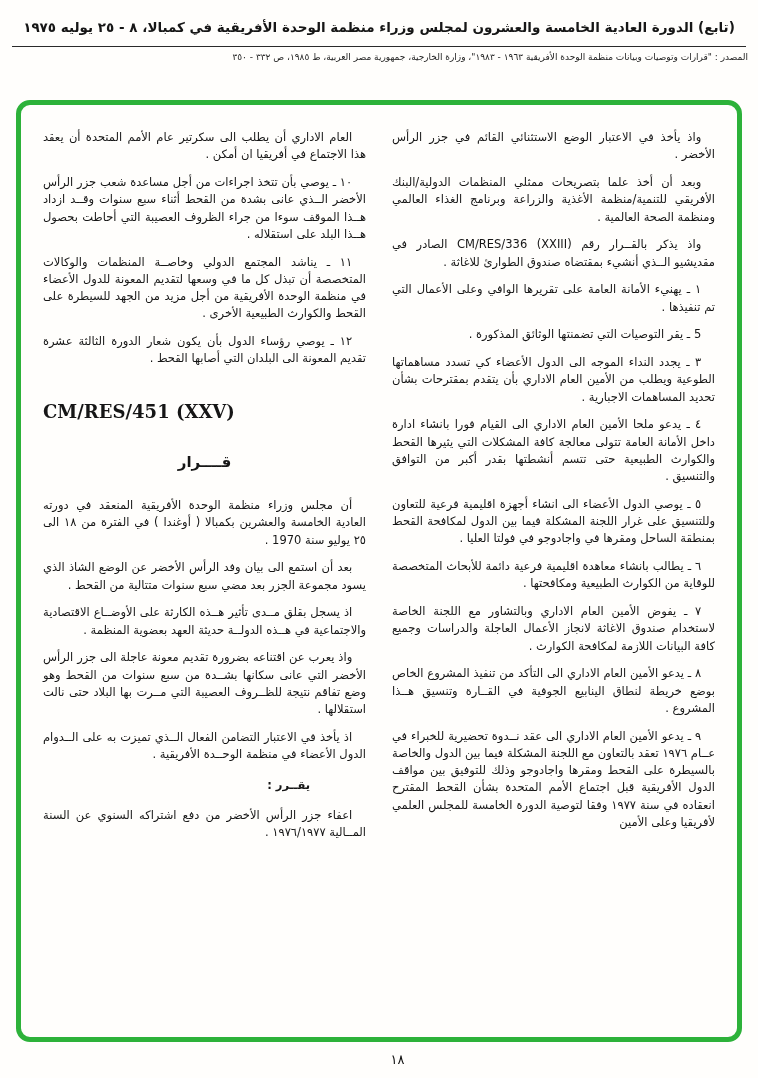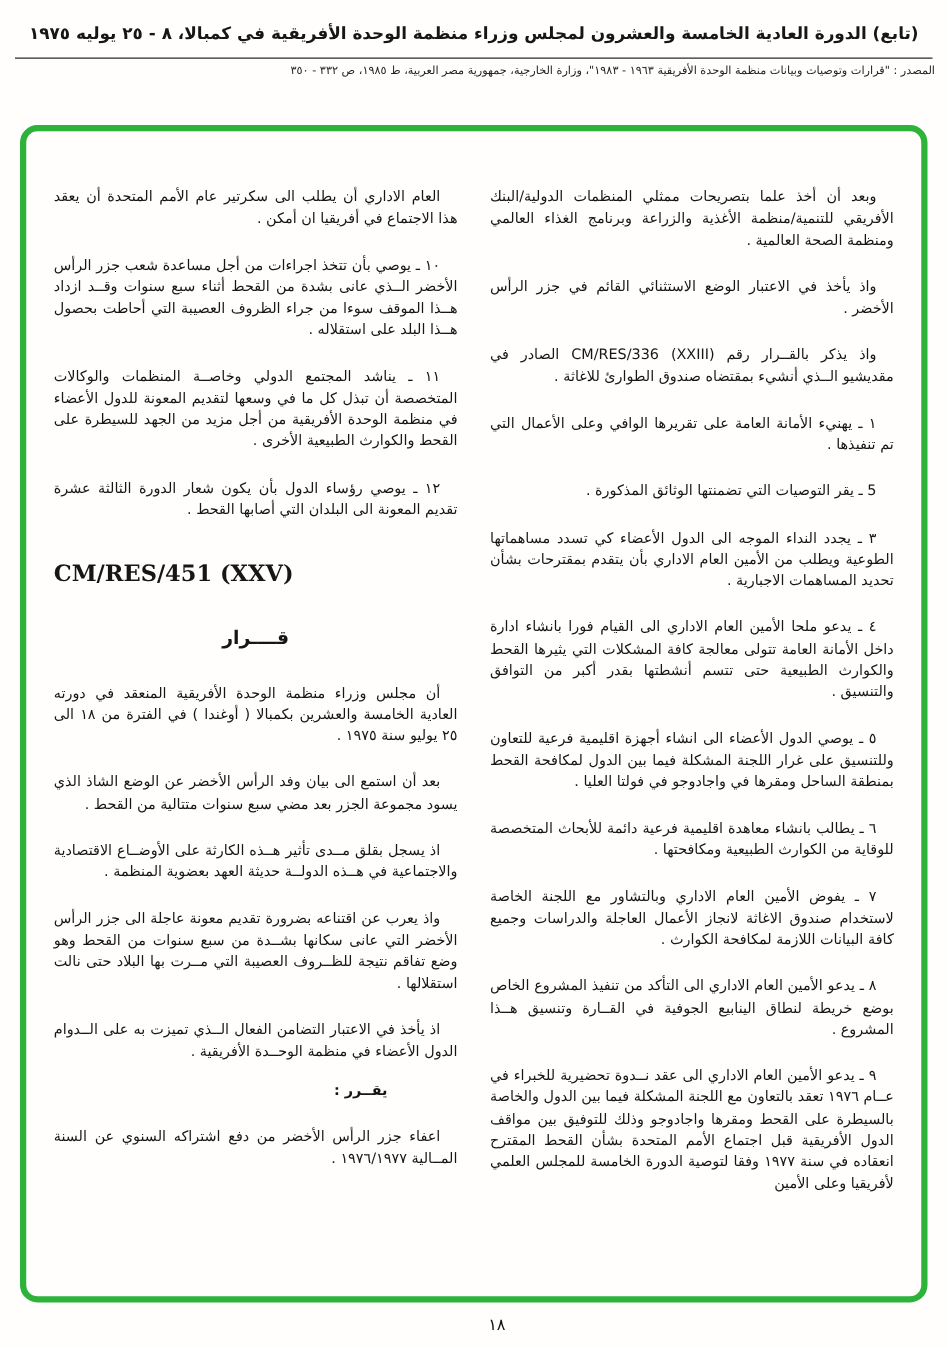--- a/index.html
+++ b/index.html
@@ -42,21 +42,21 @@
     background: #fffefc;
   }
   .columns { display: flex; gap: 26px; height: 100%; }
   .col {
     flex: 1;
     min-width: 0;
     text-align: justify;
     font-size: 11.5px;
     line-height: 1.5;
   }
-  .para { margin-bottom: 10.5px; text-indent: 1.2em; margin-top: 20px; }
+  .para { margin-bottom: 10.5px; text-indent: 1.2em; }
   .para.ref {
     text-indent: 0;
     direction: ltr;
     text-align: left;
     font-family: "DejaVu Serif", serif;
     font-weight: bold;
     font-size: 18px;
     margin: 30px 0 26px;
   }
   .para.heading {
@@ -89,41 +89,41 @@
 
   <header class="page-header" dir="rtl">
     <div class="doc-title">(تابع) الدورة العادية الخامسة والعشرون لمجلس وزراء منظمة الوحدة الأفريقية في كمبالا، ٨ - ٢٥ يوليه ١٩٧٥</div>
     <hr class="header-rule">
     <div class="doc-source">المصدر : "قرارات وتوصيات وبيانات منظمة الوحدة الأفريقية ١٩٦٣ - ١٩٨٣"، وزارة الخارجية، جمهورية مصر العربية، ط ١٩٨٥، ص ٣٣٢ - ٣٥٠</div>
   </header>
 
   <main class="frame">
     <div class="columns" dir="rtl">
       <div class="col" id="col-right">
+          <div class="para body">واذ يأخذ في الاعتبار الوضع الاستثنائي القائم في جزر الرأس الأخضر .</div>
           <div class="para body">وبعد أن أخذ علما بتصريحات ممثلي المنظمات الدولية/البنك الأفريقي للتنمية/منظمة الأغذية والزراعة وبرنامج الغذاء العالمي ومنظمة الصحة العالمية .</div>
-          <div class="para body">واذ يأخذ في الاعتبار الوضع الاستثنائي القائم في جزر الرأس الأخضر .</div>
           <div class="para body">واذ يذكر بالقــرار رقم CM/RES/336 (XXIII) الصادر في مقديشيو الــذي أنشيء بمقتضاه صندوق الطوارئ للاغاثة .</div>
           <div class="para body">١ ـ يهنيء الأمانة العامة على تقريرها الوافي وعلى الأعمال التي تم تنفيذها .</div>
           <div class="para body">5 ـ يقر التوصيات التي تضمنتها الوثائق المذكورة .</div>
           <div class="para body">٣ ـ يجدد النداء الموجه الى الدول الأعضاء كي تسدد مساهماتها الطوعية ويطلب من الأمين العام الاداري بأن يتقدم بمقترحات بشأن تحديد المساهمات الاجبارية .</div>
           <div class="para body">٤ ـ يدعو ملحا الأمين العام الاداري الى القيام فورا بانشاء ادارة داخل الأمانة العامة تتولى معالجة كافة المشكلات التي يثيرها القحط والكوارث الطبيعية حتى تتسم أنشطتها بقدر أكبر من التوافق والتنسيق .</div>
           <div class="para body">٥ ـ يوصي الدول الأعضاء الى انشاء أجهزة اقليمية فرعية للتعاون وللتنسيق على غرار اللجنة المشكلة فيما بين الدول لمكافحة القحط بمنطقة الساحل ومقرها في واجادوجو في فولتا العليا .</div>
           <div class="para body">٦ ـ يطالب بانشاء معاهدة اقليمية فرعية دائمة للأبحاث المتخصصة للوقاية من الكوارث الطبيعية ومكافحتها .</div>
           <div class="para body">٧ ـ يفوض الأمين العام الاداري وبالتشاور مع اللجنة الخاصة لاستخدام صندوق الاغاثة لانجاز الأعمال العاجلة والدراسات وجميع كافة البيانات اللازمة لمكافحة الكوارث .</div>
           <div class="para body">٨ ـ يدعو الأمين العام الاداري الى التأكد من تنفيذ المشروع الخاص بوضع خريطة لنطاق الينابيع الجوفية في القــارة وتنسيق هــذا المشروع .</div>
           <div class="para body">٩ ـ يدعو الأمين العام الاداري الى عقد نــدوة تحضيرية للخبراء في عــام ١٩٧٦ تعقد بالتعاون مع اللجنة المشكلة فيما بين الدول والخاصة بالسيطرة على القحط ومقرها واجادوجو وذلك للتوفيق بين مواقف الدول الأفريقية قبل اجتماع الأمم المتحدة بشأن القحط المقترح انعقاده في سنة ١٩٧٧ وفقا لتوصية الدورة الخامسة للمجلس العلمي لأفريقيا وعلى الأمين</div>
         </div>
       <div class="col" id="col-left">
           <div class="para body">العام الاداري أن يطلب الى سكرتير عام الأمم المتحدة أن يعقد هذا الاجتماع في أفريقيا ان أمكن .</div>
           <div class="para body">١٠ ـ يوصي بأن تتخذ اجراءات من أجل مساعدة شعب جزر الرأس الأخضر الــذي عانى بشدة من القحط أثناء سبع سنوات وقــد ازداد هــذا الموقف سوءا من جراء الظروف العصيبة التي أحاطت بحصول هــذا البلد على استقلاله .</div>
           <div class="para body">١١ ـ يناشد المجتمع الدولي وخاصــة المنظمات والوكالات المتخصصة أن تبذل كل ما في وسعها لتقديم المعونة للدول الأعضاء في منظمة الوحدة الأفريقية من أجل مزيد من الجهد للسيطرة على القحط والكوارث الطبيعية الأخرى .</div>
           <div class="para body">١٢ ـ يوصي رؤساء الدول بأن يكون شعار الدورة الثالثة عشرة تقديم المعونة الى البلدان التي أصابها القحط .</div>
           <div class="para ref">CM/RES/451 (XXV)</div>
           <div class="para heading">قــــرار</div>
-          <div class="para body">أن مجلس وزراء منظمة الوحدة الأفريقية المنعقد في دورته العادية الخامسة والعشرين بكمبالا ( أوغندا ) في الفترة من ١٨ الى ٢٥ يوليو سنة ١٩٧٥ .</div>
+          <div class="para body">أن مجلس وزراء منظمة الوحدة الأفريقية المنعقد في دورته العادية الخامسة والعشرين بكمبالا ( أوغندا ) في الفترة من ١٨ الى ٢٥ يوليو سنة 1970 .</div>
           <div class="para body">بعد أن استمع الى بيان وفد الرأس الأخضر عن الوضع الشاذ الذي يسود مجموعة الجزر بعد مضي سبع سنوات متتالية من القحط .</div>
           <div class="para body">اذ يسجل بقلق مــدى تأثير هــذه الكارثة على الأوضــاع الاقتصادية والاجتماعية في هــذه الدولــة حديثة العهد بعضوية المنظمة .</div>
           <div class="para body">واذ يعرب عن اقتناعه بضرورة تقديم معونة عاجلة الى جزر الرأس الأخضر التي عانى سكانها بشــدة من سبع سنوات من القحط وهو وضع تفاقم نتيجة للظــروف العصيبة التي مــرت بها البلاد حتى نالت استقلالها .</div>
           <div class="para body">اذ يأخذ في الاعتبار التضامن الفعال الــذي تميزت به على الــدوام الدول الأعضاء في منظمة الوحــدة الأفريقية .</div>
           <div class="para decree">يقــرر :</div>
           <div class="para body">اعفاء جزر الرأس الأخضر من دفع اشتراكه السنوي عن السنة المــالية ١٩٧٦/١٩٧٧ .</div>
         </div>
     </div>
   </main>
 

